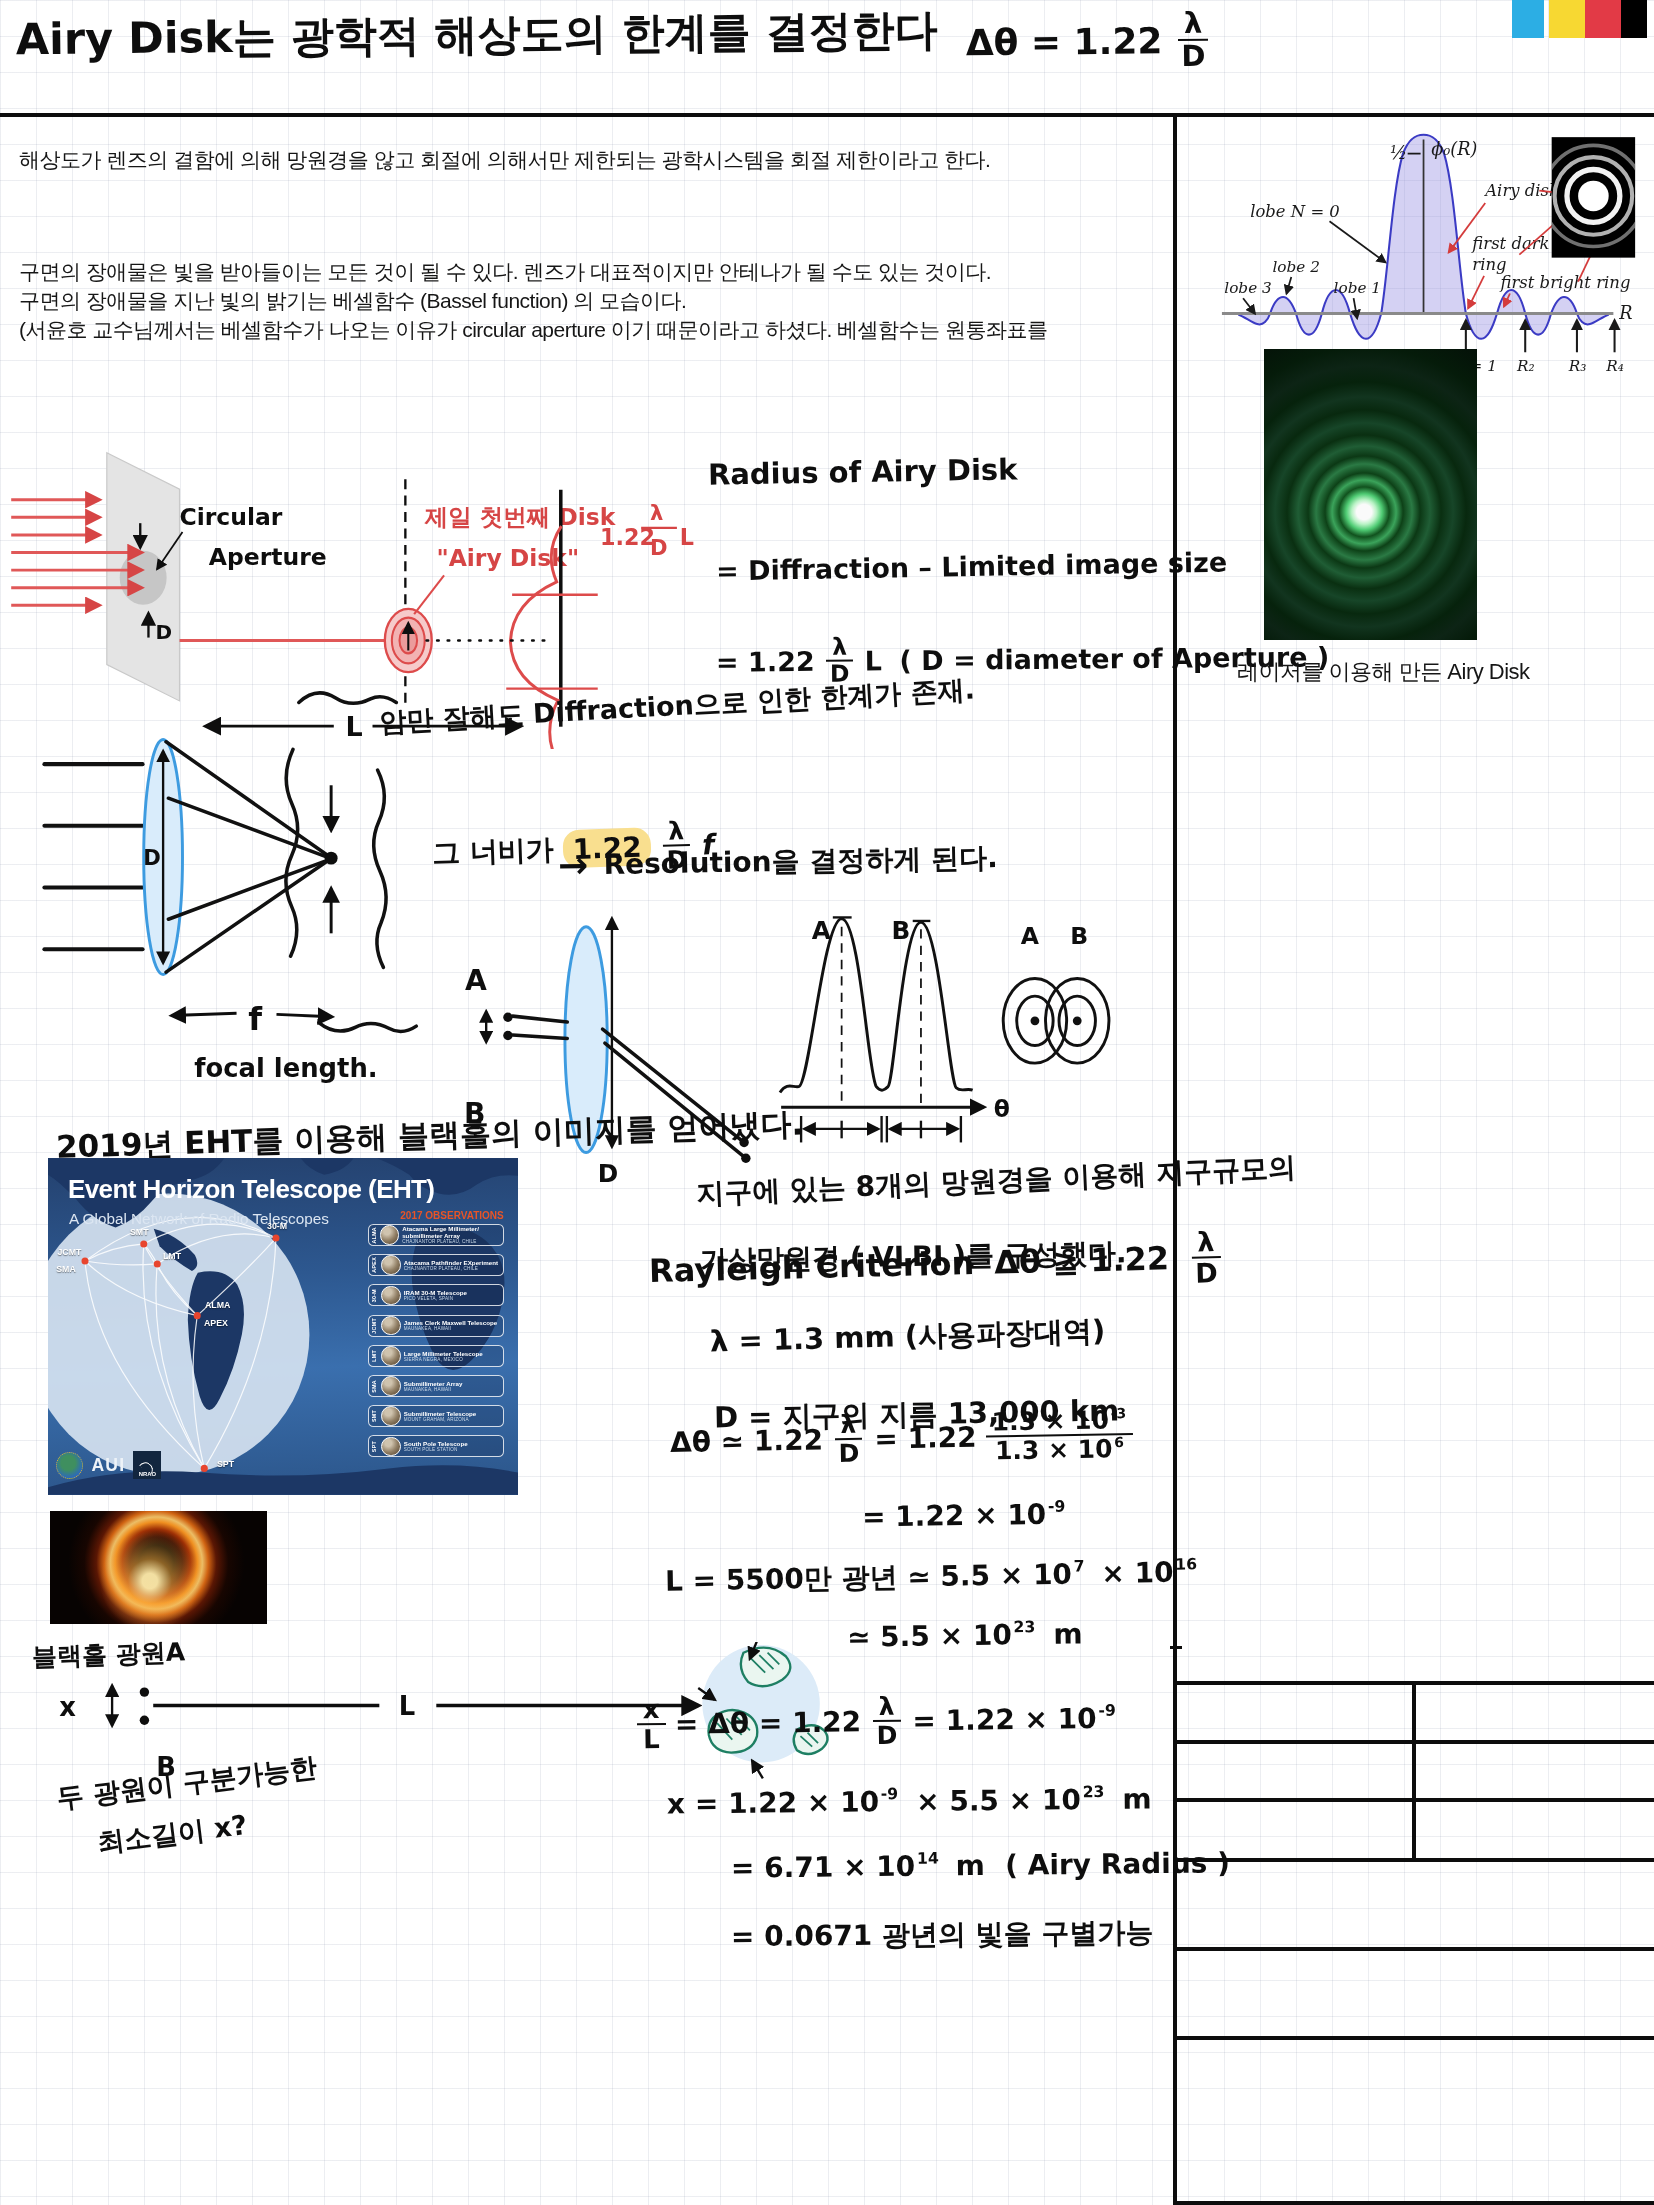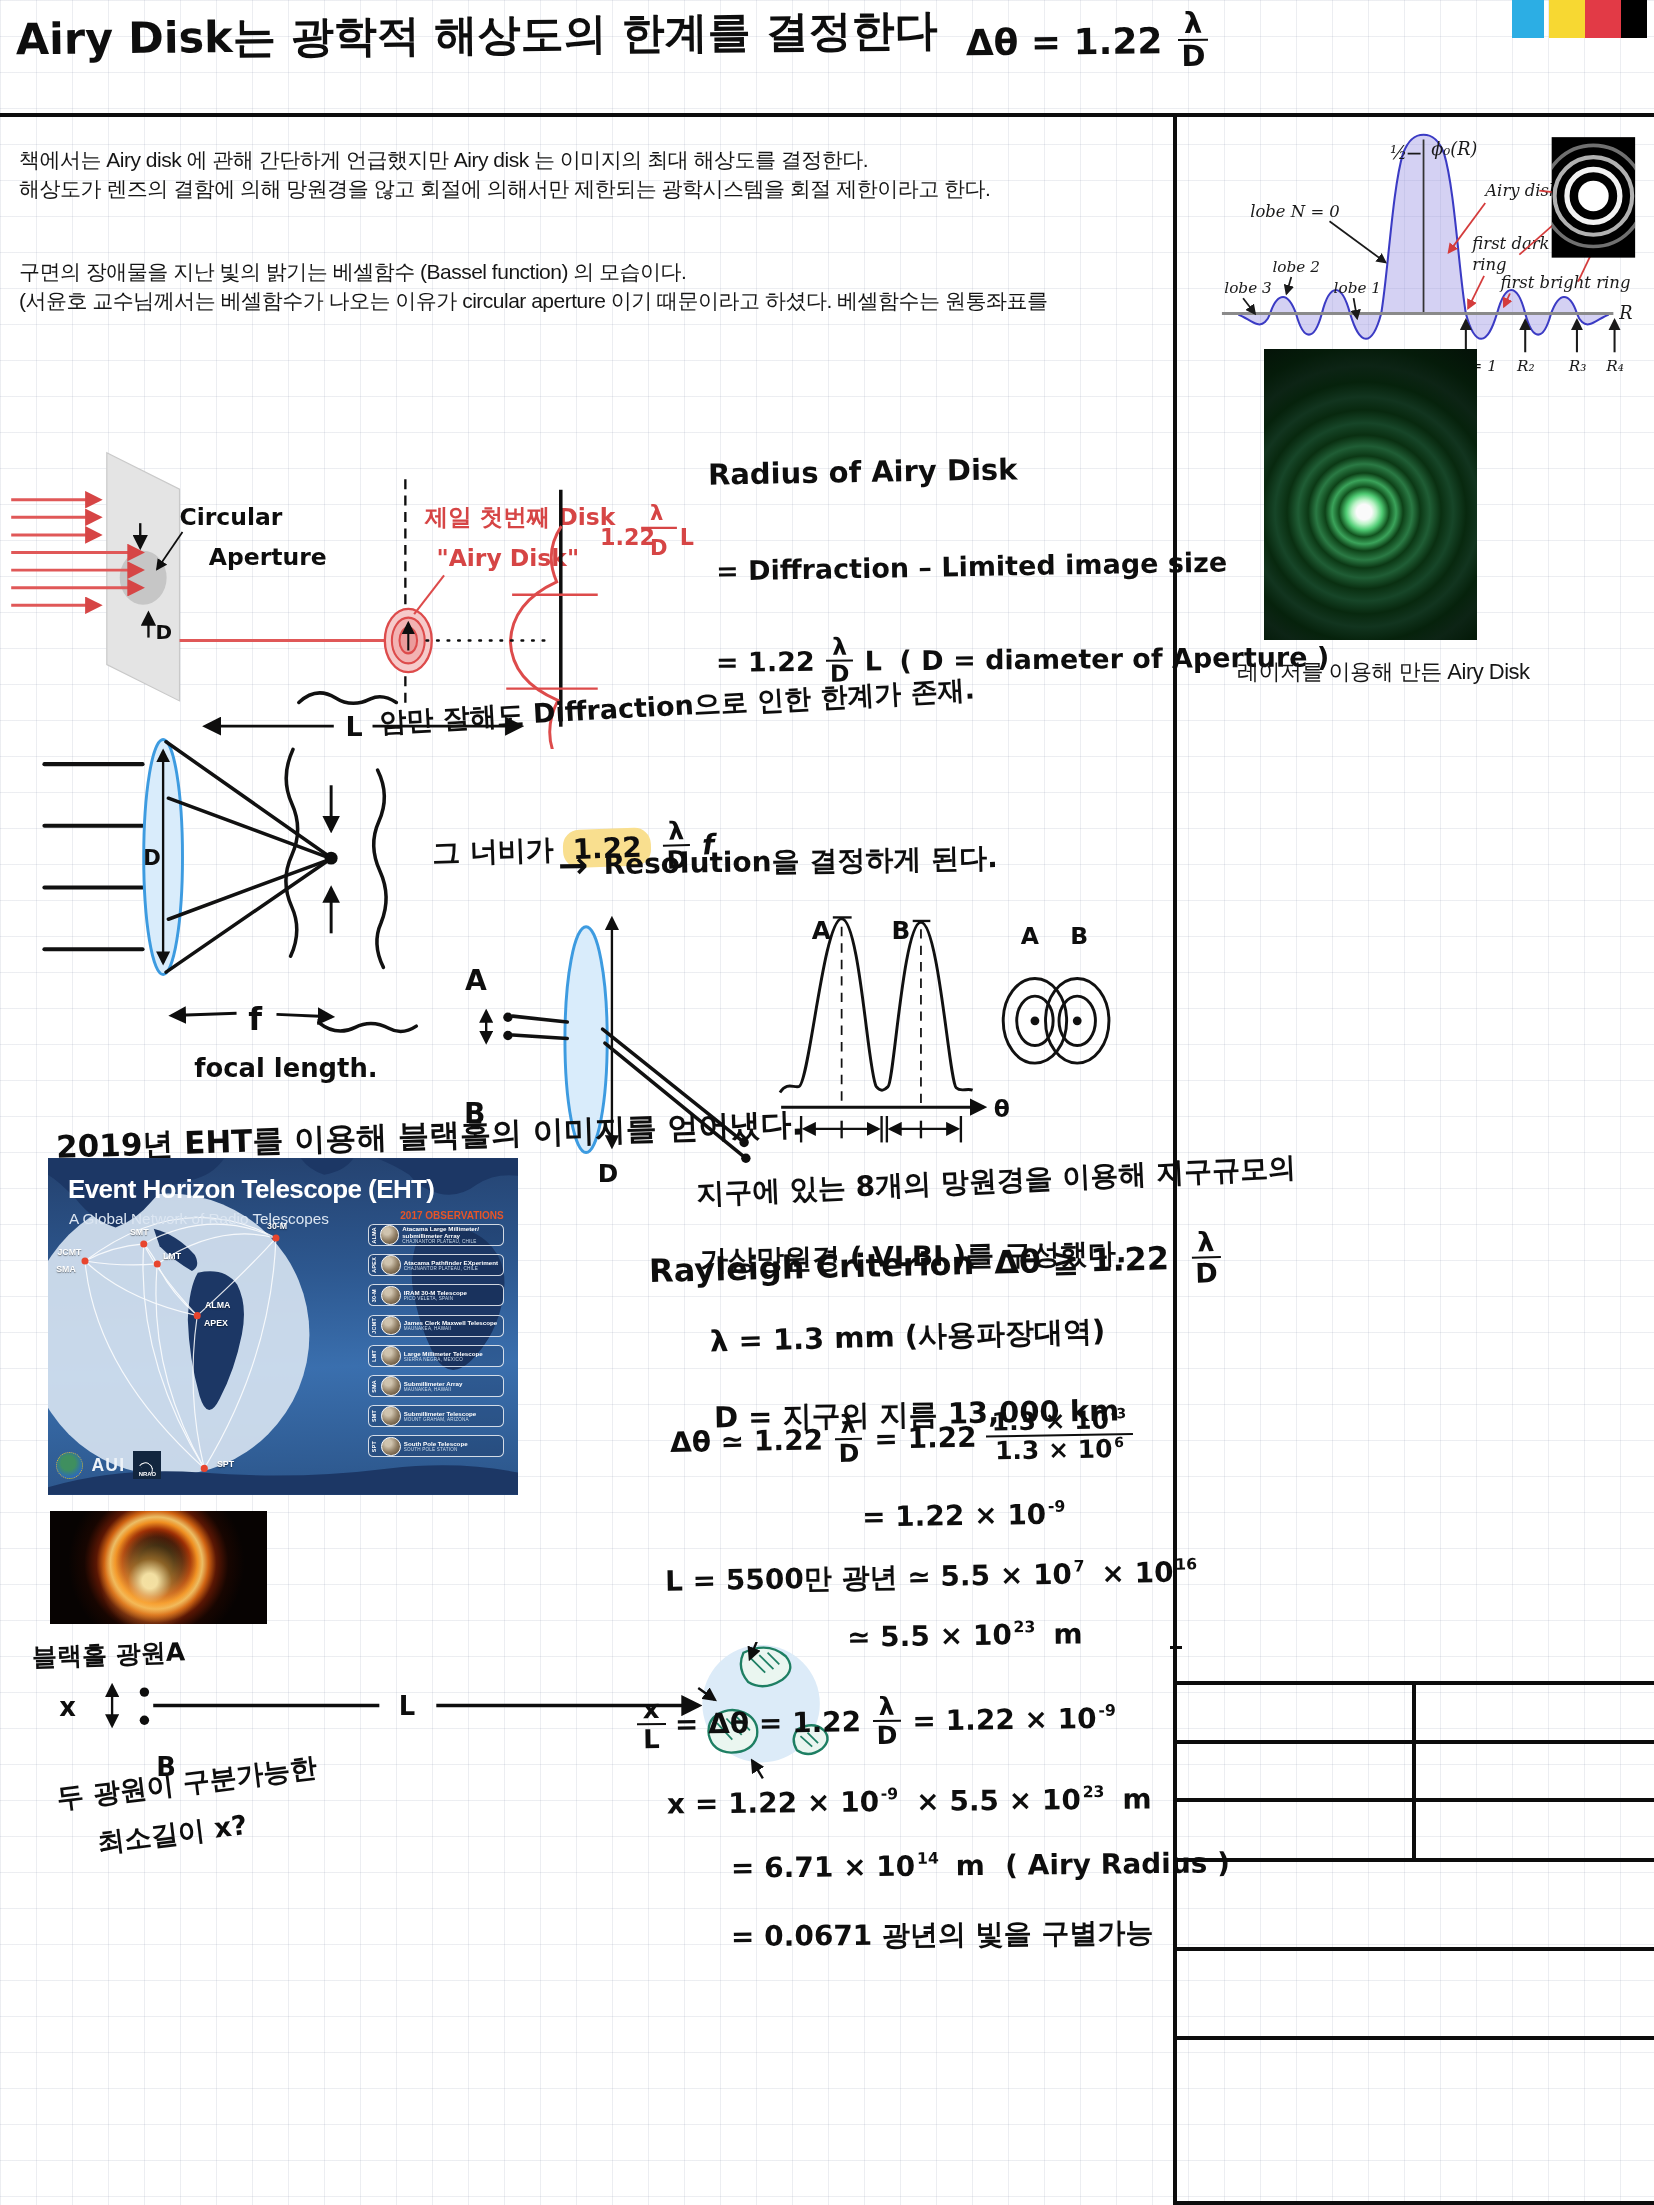--- a/index.html
+++ b/index.html
@@ -92,24 +92,24 @@
     <span style="width:4.7px;background:transparent;"></span>
     <span style="width:36px;background:#f7d832;"></span>
     <span style="width:36px;background:#e23a46;"></span>
     <span style="width:26px;background:#000;"></span>
   </div>
 
   <div class="abs hrule"></div>
   <div class="abs vrule"></div>
 
   <div class="abs para typed" style="left:19px;top:145px;">
-    <div>책에서는 Airy disk 에 관해 간단하게 언급했지만 Airy disk 는 이미지의 최대 해상도를 결정한다.</div>
     <div>해상도가 렌즈의 결함에 의해 망원경을 않고 회절에 의해서만 제한되는 광학시스템을 회절 제한이라고 한다.</div>
   </div>
   <div class="abs para typed" style="left:19px;top:257px;">
+    <div>구면의 장애물은 빛을 받아들이는 모든 것이 될 수 있다. 렌즈가 대표적이지만 안테나가 될 수도 있는 것이다.</div>
     <div>구면의 장애물을 지난 빛의 밝기는 베셀함수 (Bassel function) 의 모습이다.</div>
     <div>(서윤호 교수님께서는 베셀함수가 나오는 이유가 circular aperture 이기 때문이라고 하셨다. 베셀함수는 원통좌표를</div>
   </div>
 
   <svg class="abs" style="left:5.9px;top:444px;" width="699" height="305" viewBox="0 0 1190 520">
     <defs>
       <marker id="mA-b" viewBox="0 0 10 10" refX="8" refY="5" markerWidth="6.5" markerHeight="6.5" orient="auto-start-reverse">
           <path d="M0,0 L10,5 L0,10 z" fill="#0e0e0e"></path>
         </marker>
       <marker id="mA-r" viewBox="0 0 10 10" refX="8" refY="5" markerWidth="6" markerHeight="6" orient="auto-start-reverse">

